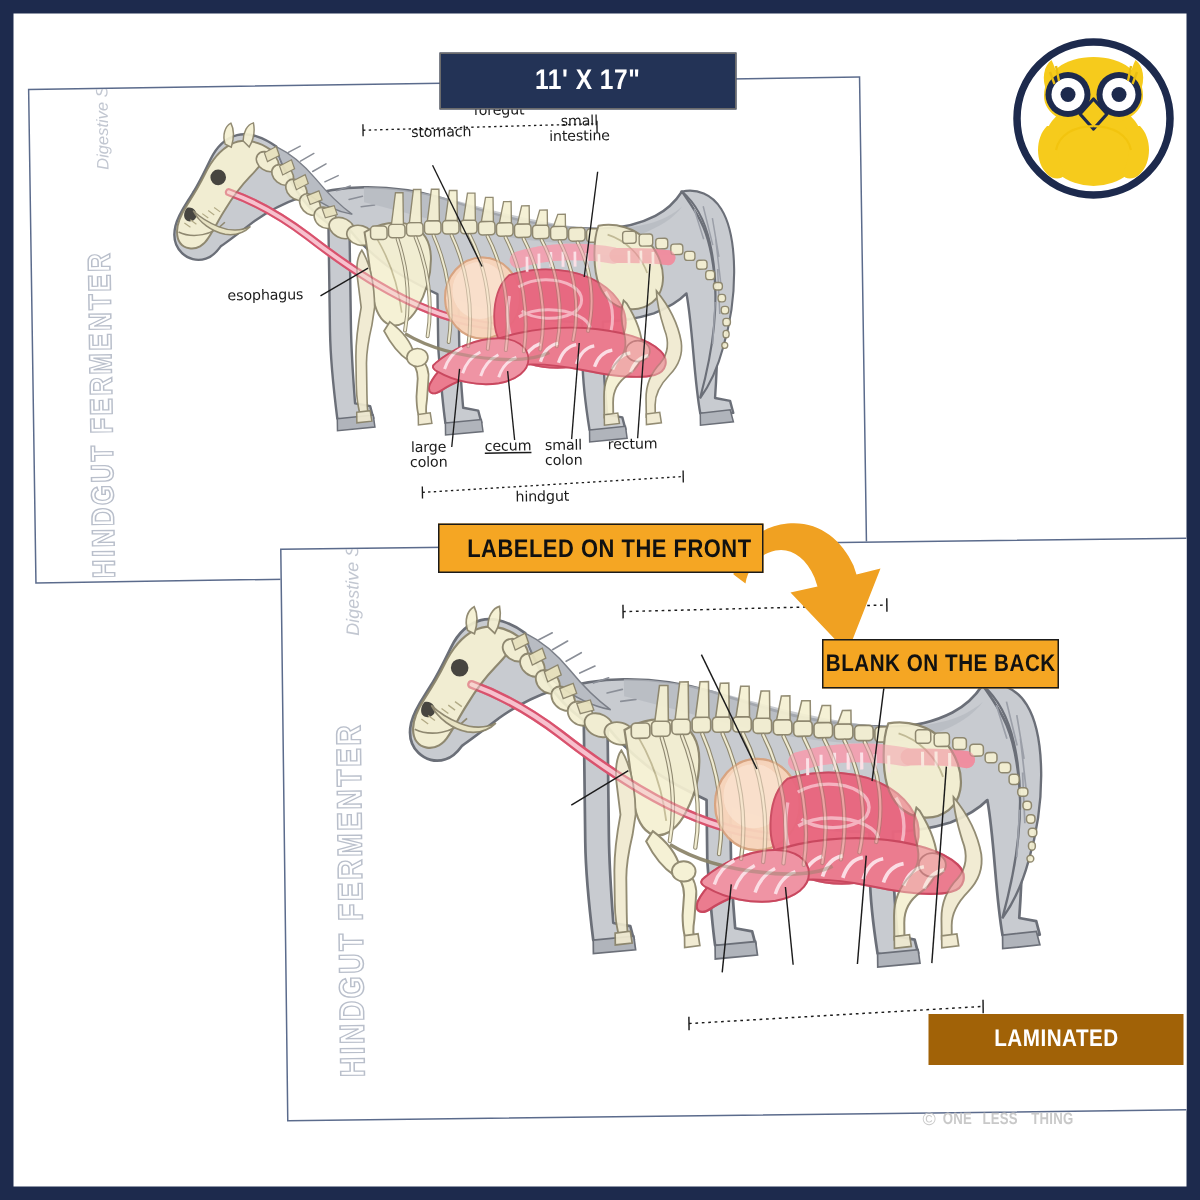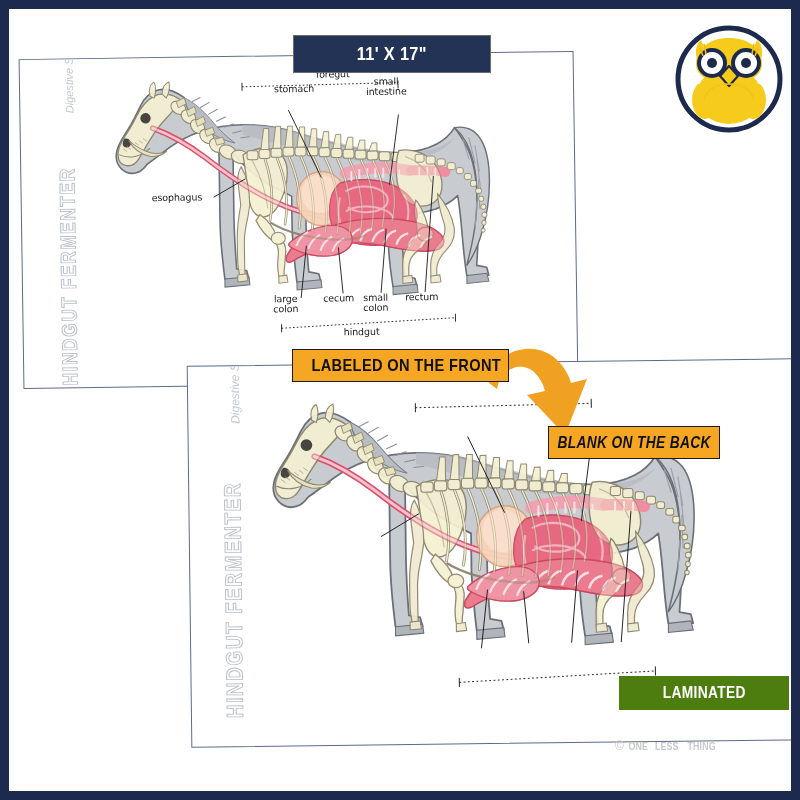--- a/index.html
+++ b/index.html
@@ -110,21 +110,21 @@
     font-weight: 700;
     letter-spacing: 0.4px;
     transform-origin: center;
   }
   .banner-orange {
     background: #f5a623;
     border: 1.6px solid #1a1a1a;
     color: #111111;
   }
   .banner-navy {
-    background: #4d7c0f;
+    background: #a16207;
     color: #ffffff;
   }
   .banner span { transform: scaleX(0.86); display: block; white-space: nowrap; }
 
   #banner-size {
     left: 284px; top: 26px;
     width: 198px; height: 38px;
     background: #233356;
     border: 1.5px solid #6b6b6b;
     color: #ffffff;
@@ -133,24 +133,23 @@
   }
   #banner-labeled {
     left: 283px; top: 340px;
     width: 217px; height: 33px;
     font-size: 17px;
     z-index: 50;
     padding-left: 12px;
   }
   #banner-blank {
     left: 539px; top: 417px;
-    width: 172px; height: 33px;
+    width: 158px; height: 33px;
     font-size: 16px;
     z-index: 50;
-    font-style: italic;
   }
   #banner-laminated {
     left: 610px; top: 667px;
     width: 170px; height: 34px;
     font-size: 16px;
     z-index: 50;
   }
 
   
   #arrow-transition {
@@ -522,21 +521,21 @@
       <div class="anno" style="left:254px; top:28px;">stomach</div>
       <div class="anno c" style="left:346px; top:22px;">
         <span>small</span><br>
         <span>intestine</span>
       </div>
       <div class="anno" style="left:130px; top:135px;">esophagus</div>
       <div class="anno c" style="left:250px; top:238px;">
         <span>large</span><br>
         <span>colon</span>
       </div>
-      <div class="anno c" style="left:300px; top:238px;">cecum</div>
+      <div class="anno c" style="left:300px; top:238px;text-decoration:underline;">cecum</div>
       <div class="anno c" style="left:340px; top:238px;">
         <span>small</span><br>
         <span>colon</span>
       </div>
       <div class="anno c" style="left:382px; top:238px;">rectum</div>
       <div class="anno c" style="left:320px; top:272px;">hindgut</div>
     </div>
 
     <div class="poster" id="poster-back">
 

